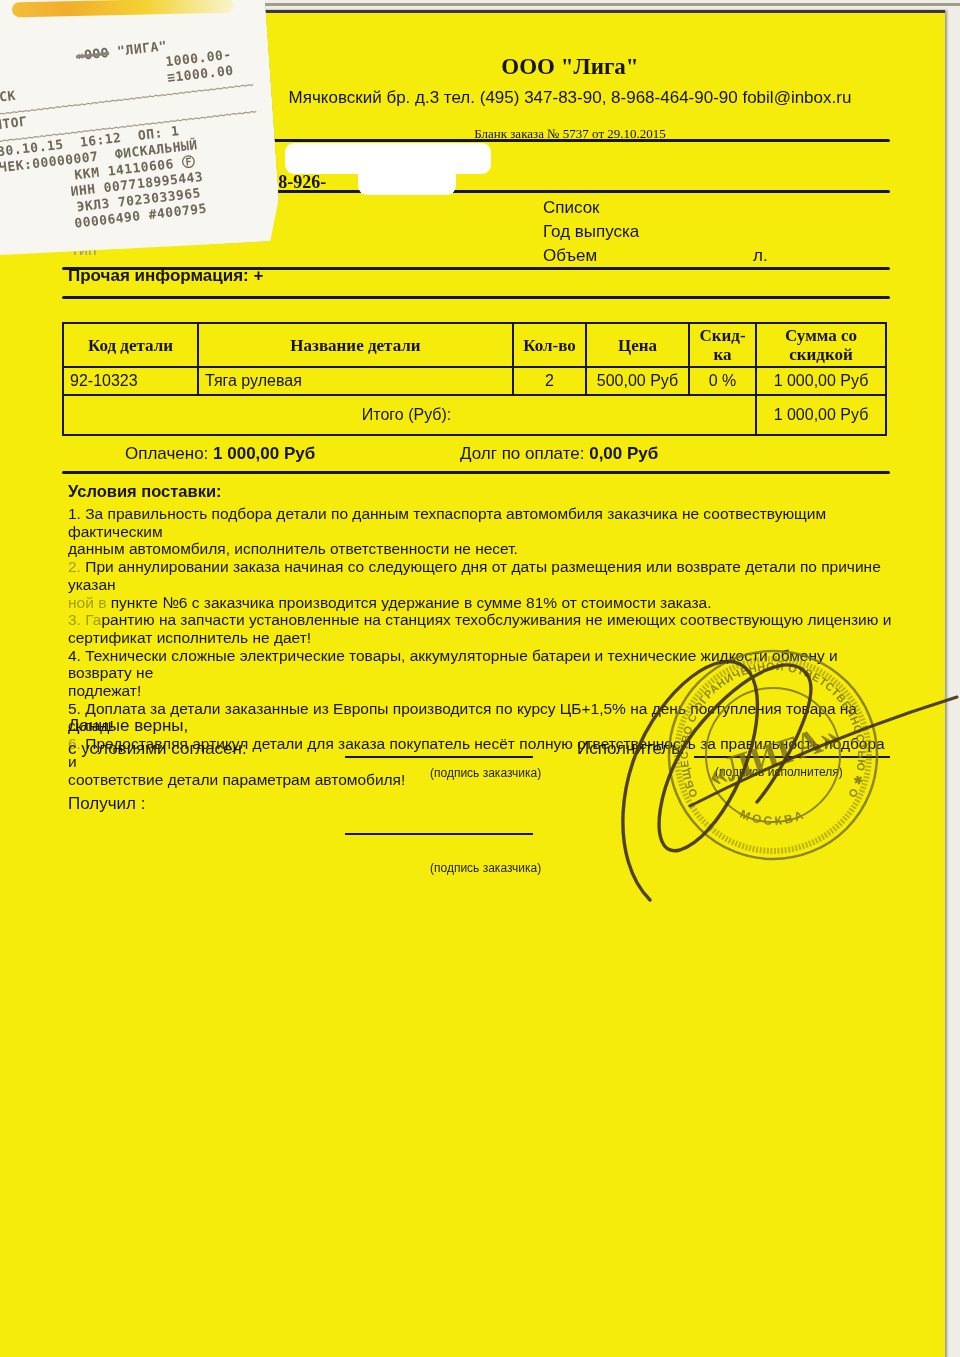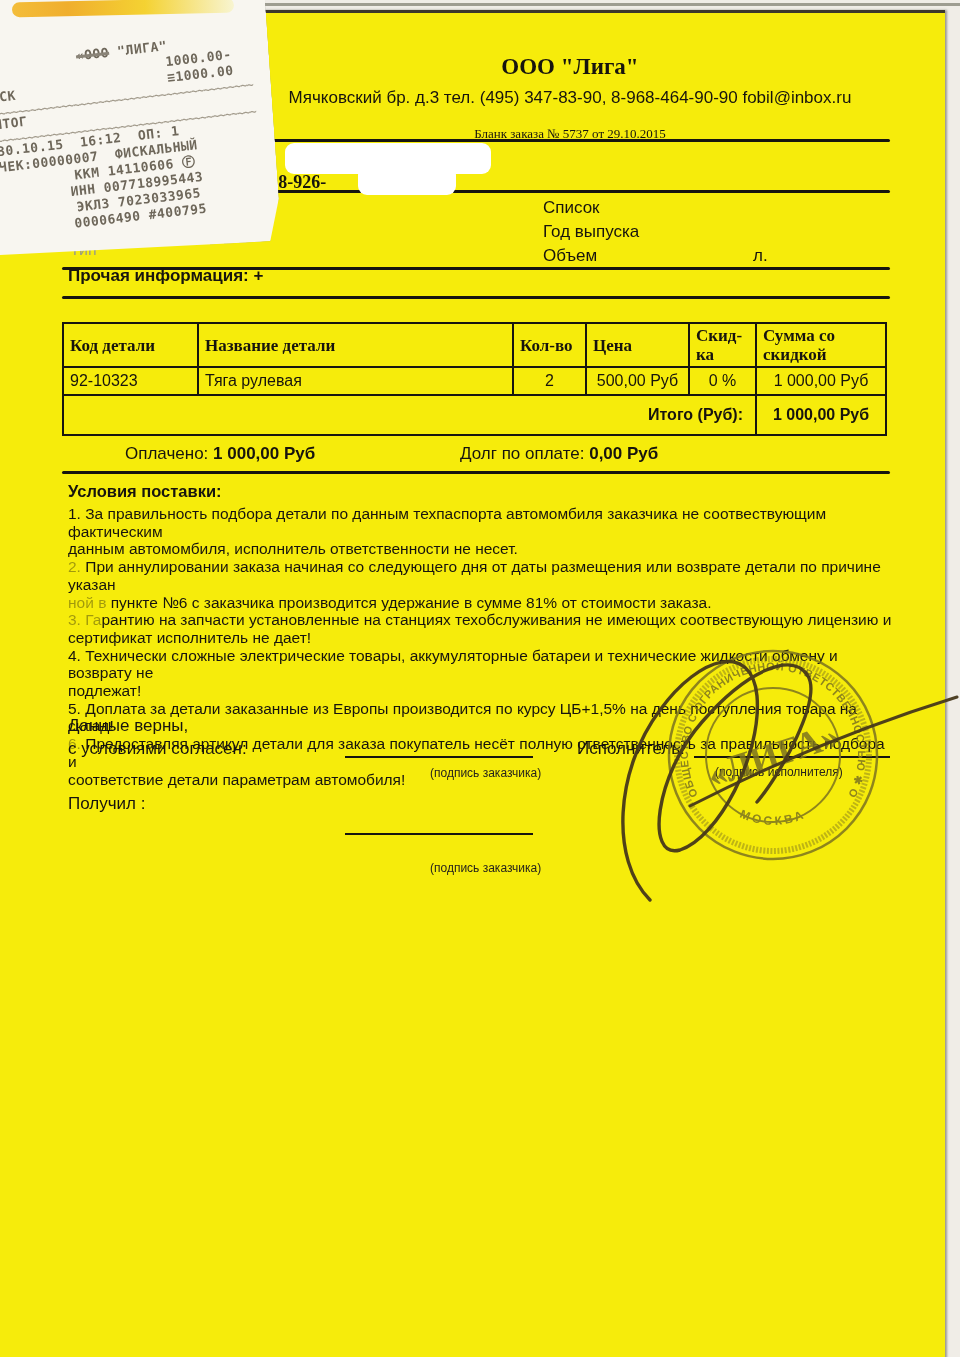--- a/index.html
+++ b/index.html
@@ -35,23 +35,23 @@
   
   #hdr{position:absolute;left:250px;top:54px;width:640px;text-align:center;}
   #company{font-size:23px;}
   #address{font-size:17px;margin-top:8px;}
   #orderline{font-family:"Liberation Serif",serif;font-size:13px;margin-top:18px;}
   .redact{position:absolute;background:#ffffff;border-radius:9px;}
   
   #parts-table{border-collapse:collapse;width:823px;table-layout:fixed;}
   #parts-table th,#parts-table td{border:2.5px solid #17150f;padding:0 6px;}
   #parts-table th{font-family:"Liberation Serif",serif;font-size:17px;font-weight:bold;
-                  text-align:left;white-space:pre-line;line-height:19px;height:42px;}
+                  text-align:center;white-space:pre-line;line-height:19px;height:42px;}
   #parts-table td{font-size:16px;height:26px;}
-  #parts-table .tfoot td{height:38px;font-weight:bold;}
+  #parts-table .tfoot td{height:38px;font-weight:normal;text-align:center;}
   .cell-c{text-align:center;}
   .cell-r{text-align:right;}
   
   #terms{position:absolute;left:68px;top:505px;width:825px;font-size:15.5px;line-height:17.7px;}
   #terms .fade{opacity:.38;}
   .caption{position:absolute;font-size:12px;color:#26231c;}
   
   #stamp{position:absolute;left:658px;top:640px;opacity:.85;}
   #signature{position:absolute;left:560px;top:600px;}
   .faint{color:#9a9c85;}

